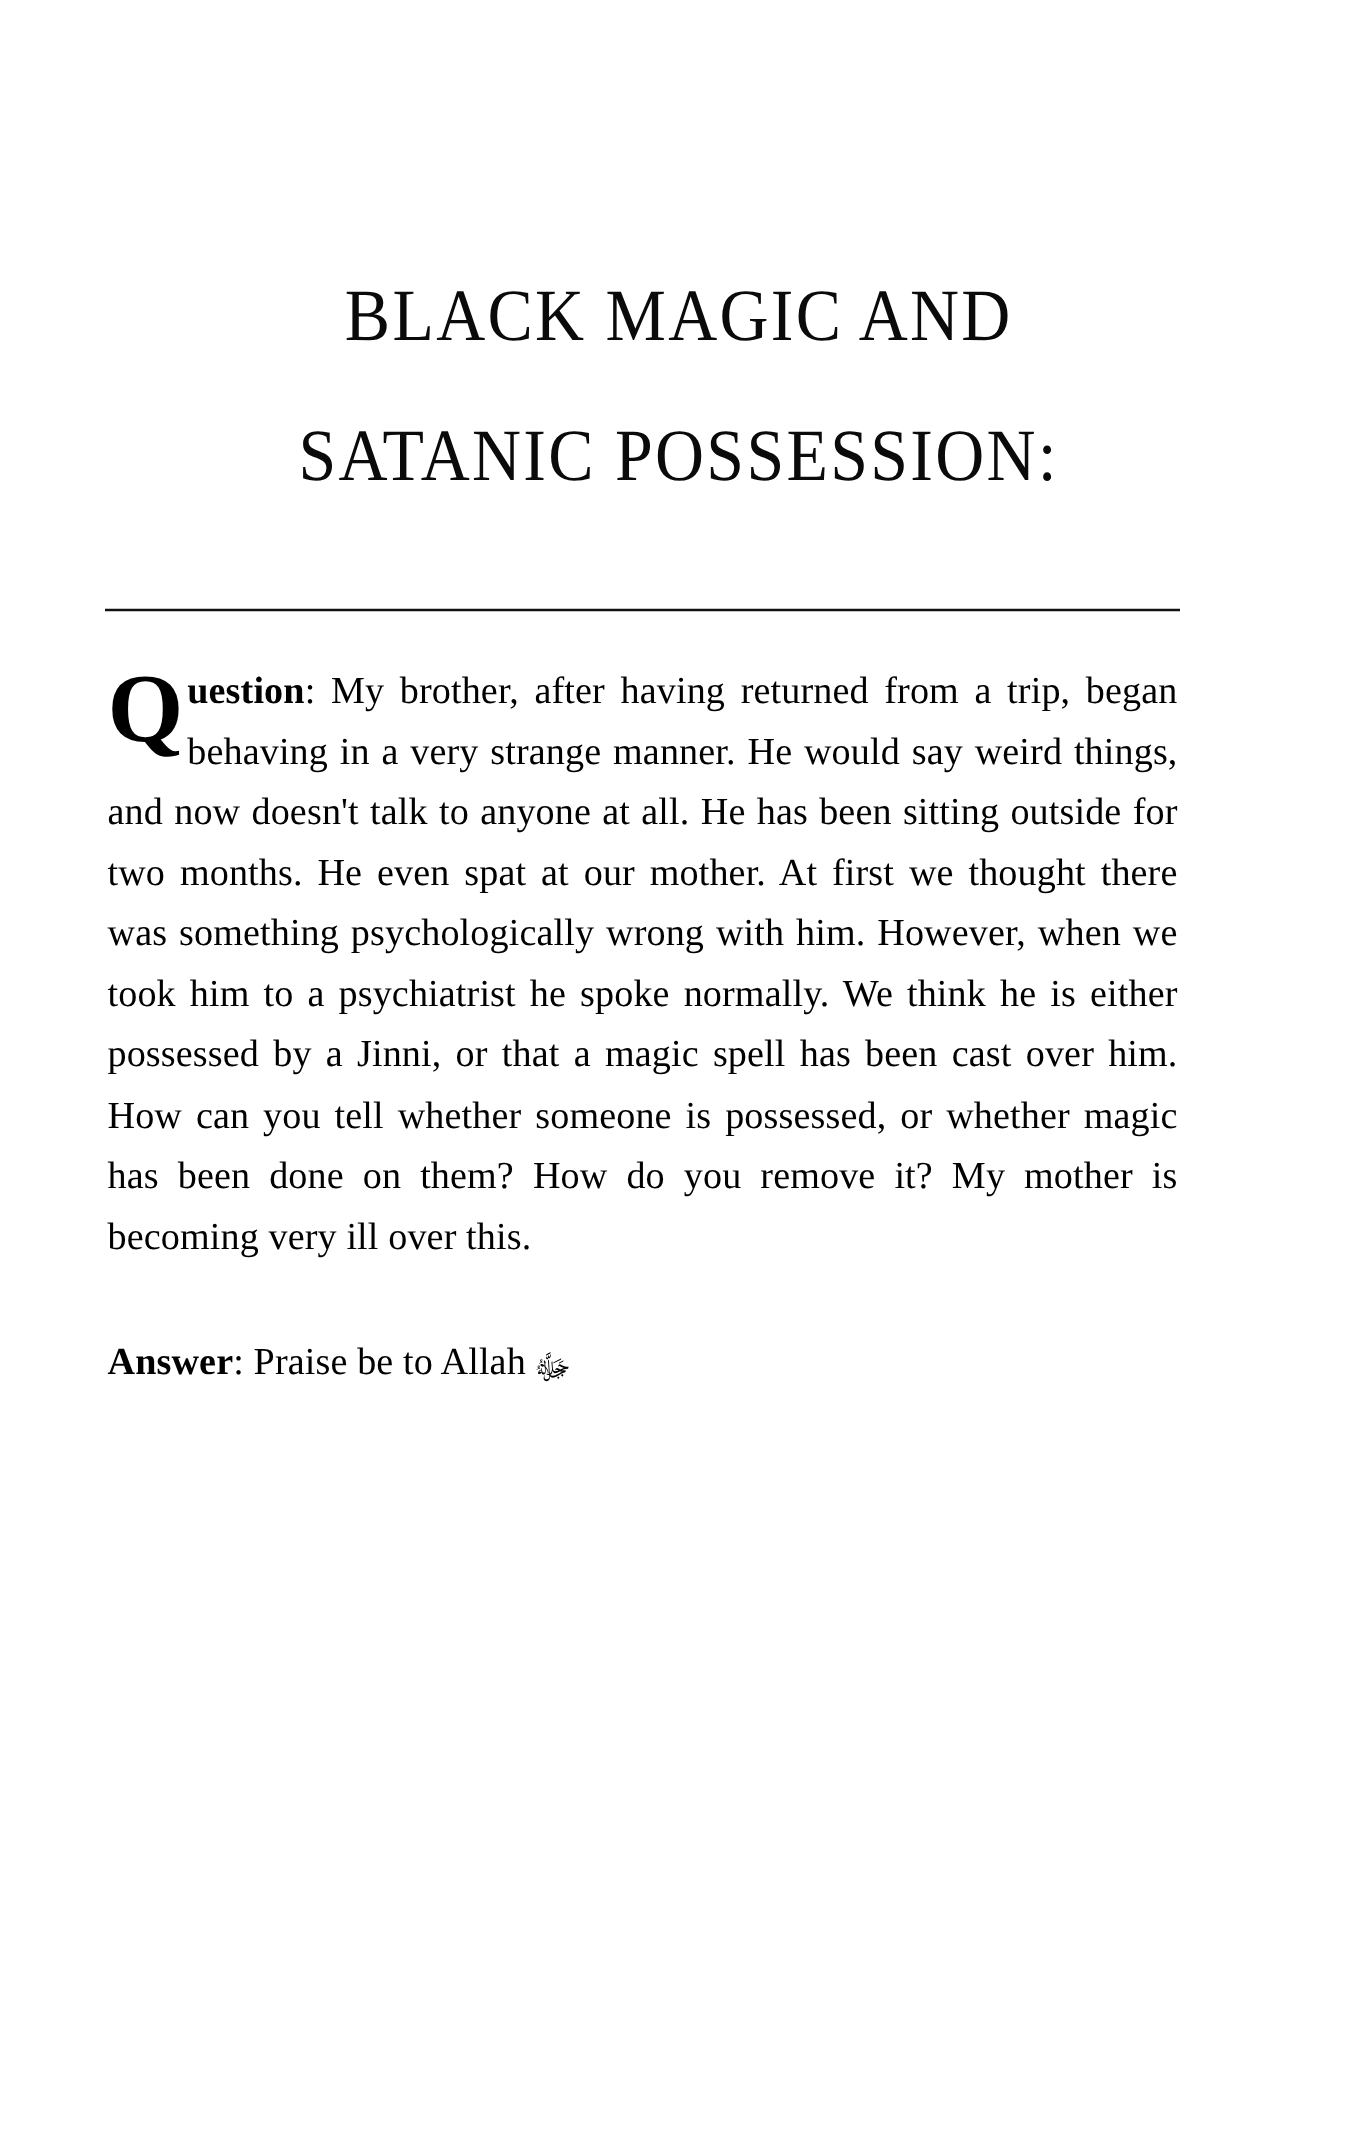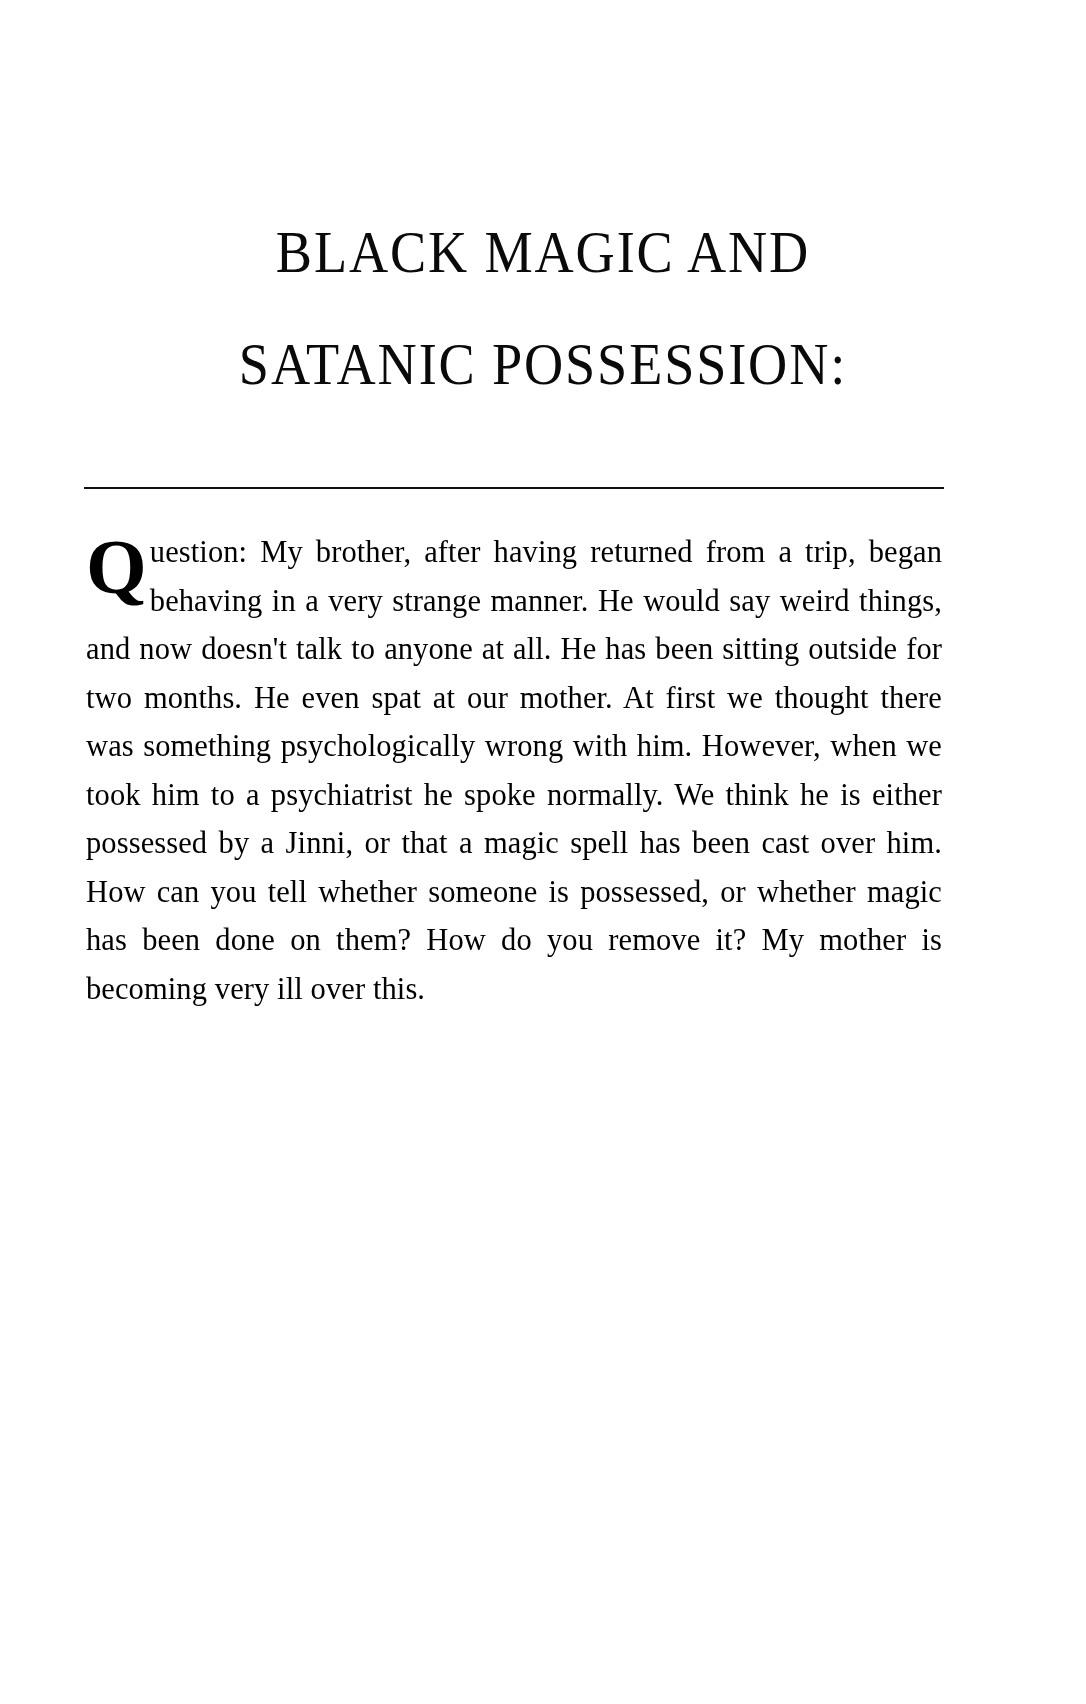--- a/index.html
+++ b/index.html
@@ -63,21 +63,21 @@
     text-justify: inter-word;
     color: #000000;
     letter-spacing: 0.1px;
   }
   p.para.last-flush {
     text-align: left;
   }
   .gap-answer { height: 52px; }
   .gap-closing { height: 50px; }
 
-  .bold { font-weight: normal; }
+  .bold { font-weight: bold; }
 
   
   .dropcap {
     float: left;
     font-family: "Liberation Serif", "DejaVu Serif", serif;
     font-weight: bold;
     font-size: 78px;
     line-height: 66px;
     padding: 6px 2px 0 0;
     margin-right: 1px;
@@ -121,20 +121,23 @@
   <div class="divider"></div>
 
   <div class="body-col">
 
     <p class="para">
       <span class="dropcap">Q</span><span class="bold">uestion</span><span>: </span><span>My brother, after having returned from a trip, began behaving in a very strange manner. He would say weird things, and now doesn't talk to anyone at all. He has been sitting outside for two months. He even spat at our mother. At first we thought there was something psychologically wrong with him. However, when we took him to a psychiatrist he spoke normally. We think he is either possessed by a Jinni, or that a magic spell has been cast over him. How can you tell whether someone is possessed, or whether magic has been done on them? How do you remove it? My mother is becoming very ill over this.</span>
     </p>
 
     <div class="gap-answer"></div>
 
+    <p class="para last-flush">
+      <span class="bold">Answer</span><span>: </span><span>Praise be to Allah</span><span class="honorific">ﷻ</span>
+    </p>
 
     <div class="gap-closing"></div>
 
 
   </div>
 
   <div class="folio">97</div>
 
 </div>
 

